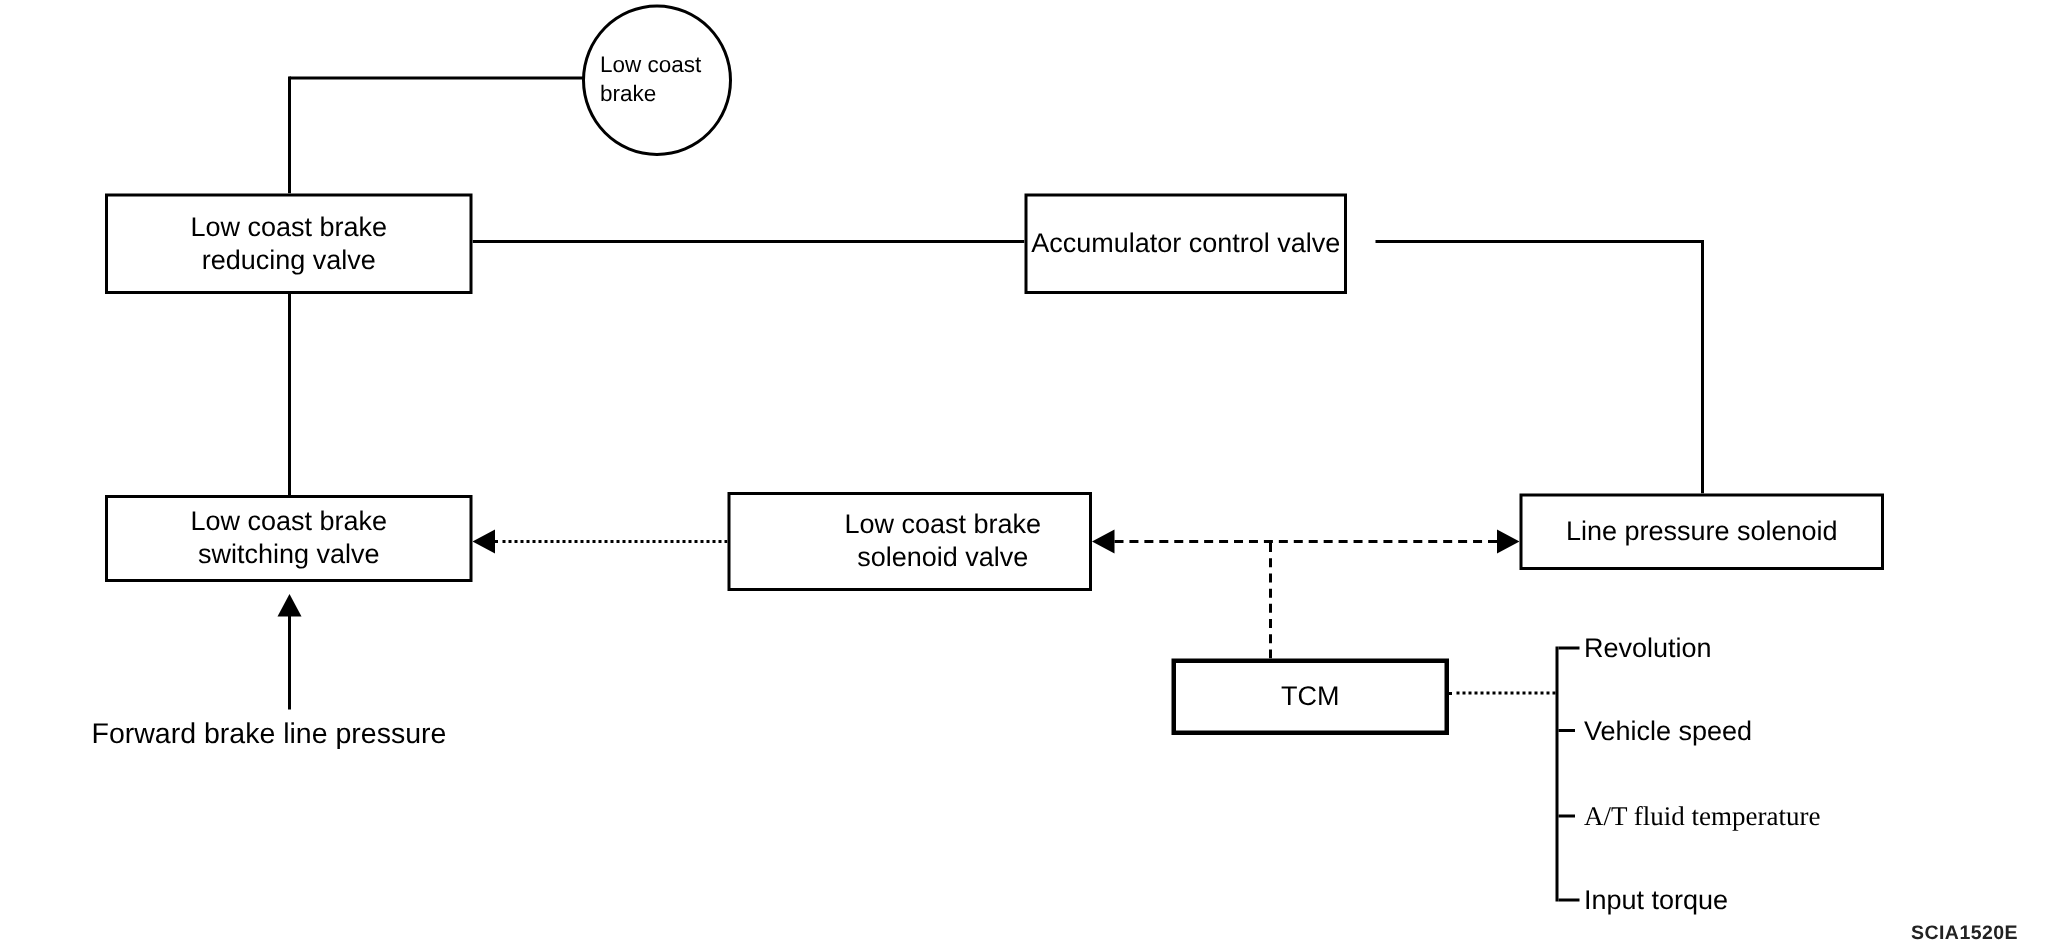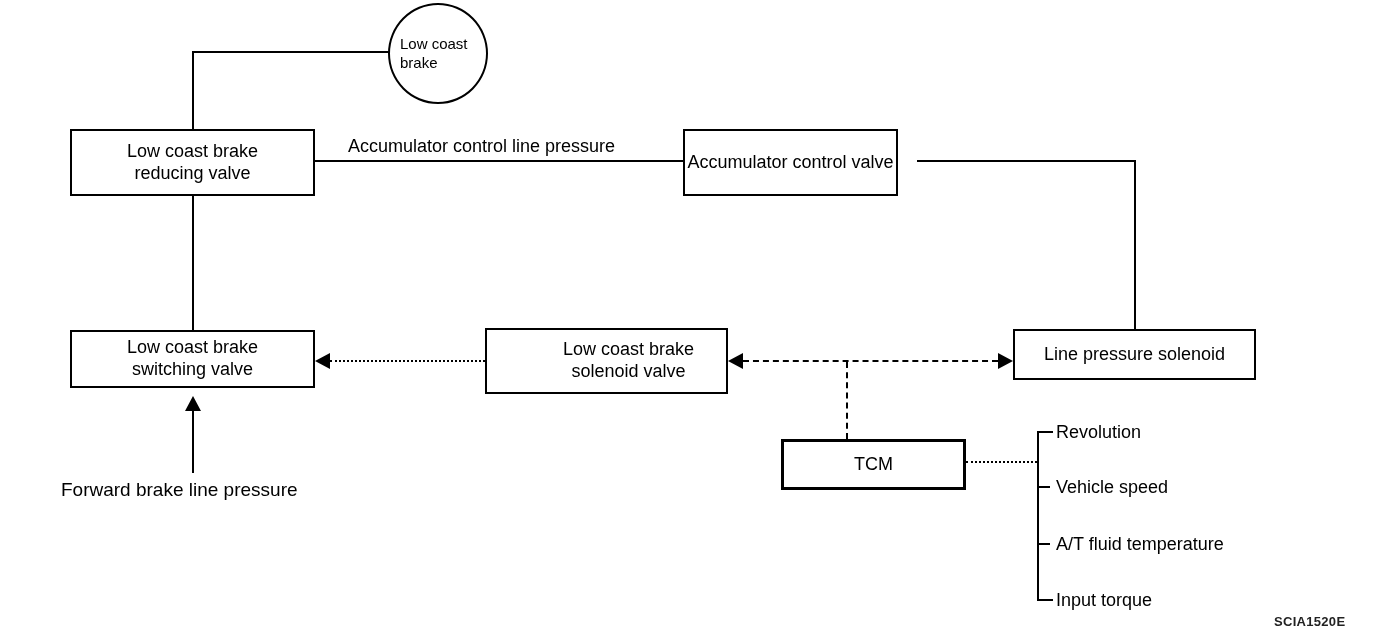--- a/index.html
+++ b/index.html
@@ -120,24 +120,23 @@
   </div>
 
   <div class="box" style="left:1013px; top:329px; width:243px; height:51px;">
     <span class="nowrap">Line pressure solenoid</span>
   </div>
 
   <div class="box" style="left:781px; top:439px; width:185px; height:51px; border-width:3px;">
     <span class="nowrap">TCM</span>
   </div>
 
-  <div class="lbl" style="left:348px; top:136px;">Accumulator control line pressure</div>
 
   <div class="lbl" style="left:61px; top:479px; font-size:19px;">Forward brake line pressure</div>
 
   <div class="lbl" style="left:1056px; top:422px;">Revolution</div>
   <div class="lbl" style="left:1056px; top:477px;">Vehicle speed</div>
-  <div class="lbl" style="left:1056px; top:534px;">A/T fluid temperature</div>
+  <div class="lbl" style="left:1056px; top:534px;font-family:Liberation Serif, serif;">A/T fluid temperature</div>
   <div class="lbl" style="left:1056px; top:590px;">Input torque</div>
 
   <div class="figcode" style="left:1242px; top:614px;">SCIA1520E</div>
 
 </div>
 
 </body></html>

